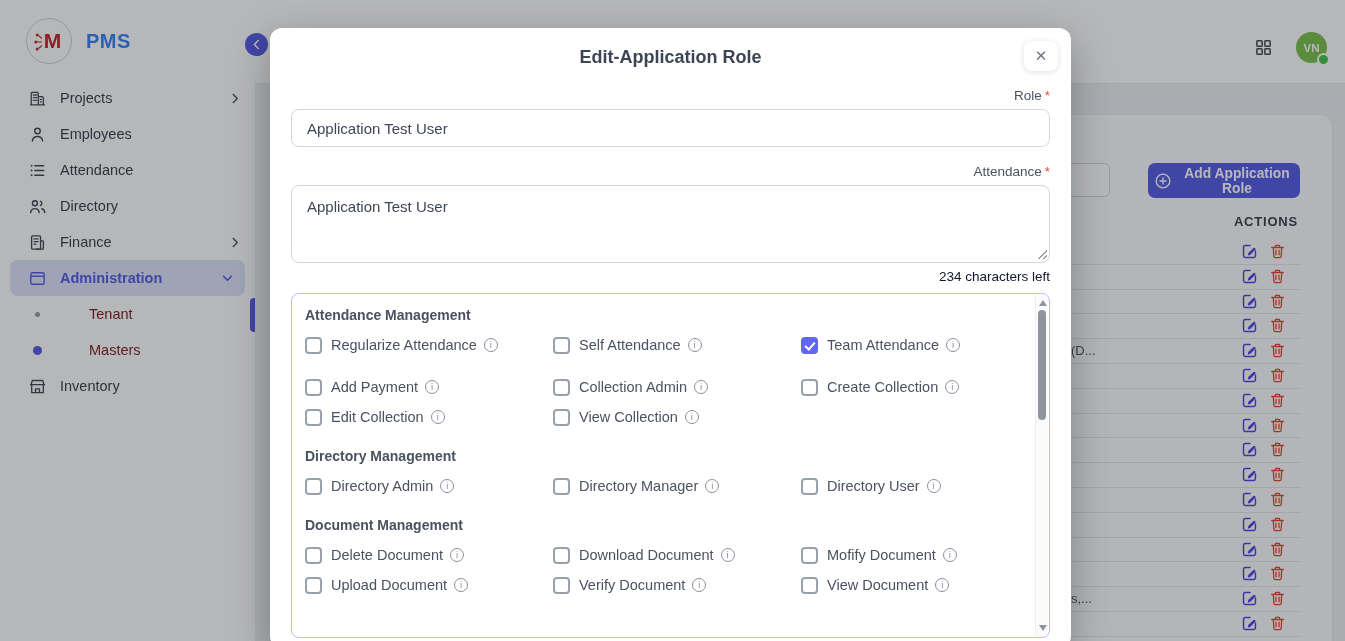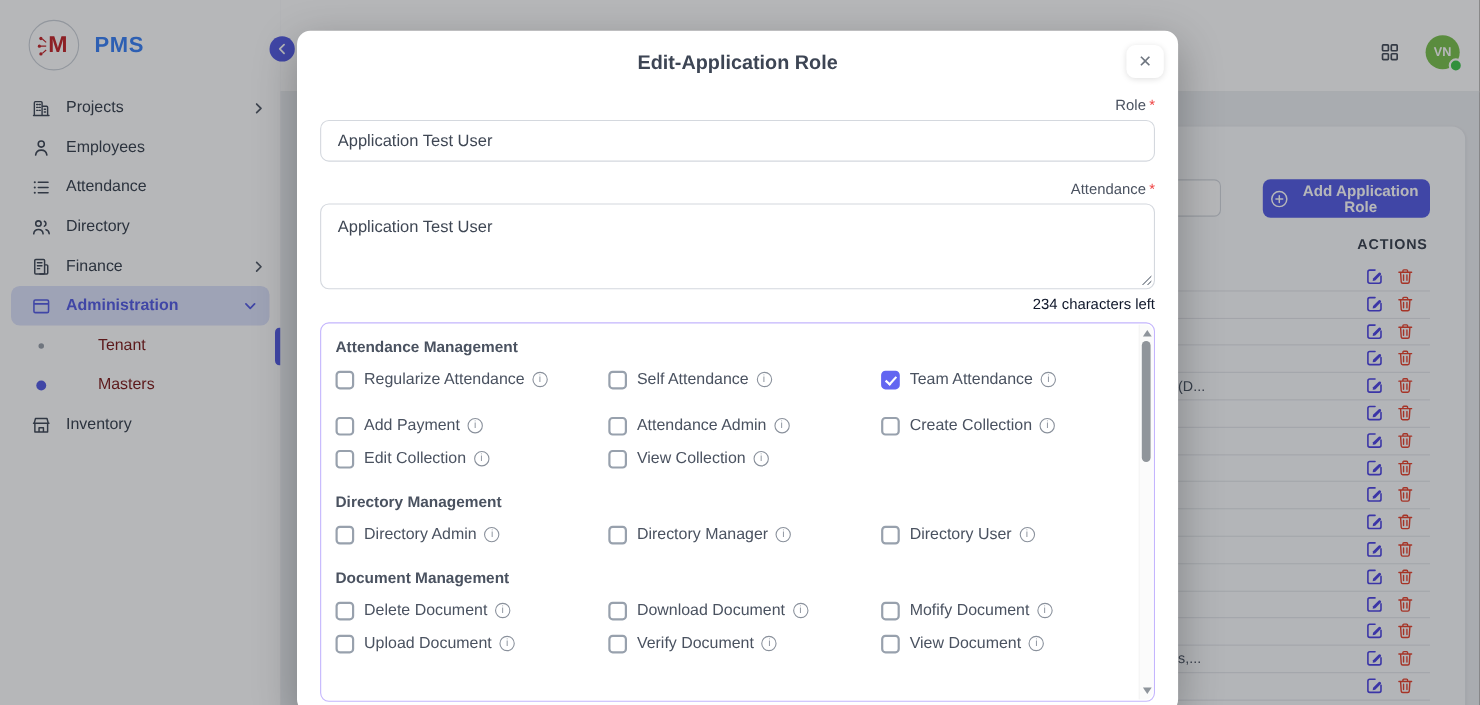--- a/index.html
+++ b/index.html
@@ -580,21 +580,21 @@
           </div>
           <div class="perm-section">
             <div class="perm-grid">
               <label class="perm-option">
                 <span class="cb"></span>
                 <span class="perm-label">Add Payment</span>
                 <span class="info">i</span>
               </label>
               <label class="perm-option">
                 <span class="cb"></span>
-                <span class="perm-label">Attendance Admin</span>
+                <span class="perm-label">Collection Admin</span>
                 <span class="info">i</span>
               </label>
               <label class="perm-option">
                 <span class="cb"></span>
                 <span class="perm-label">Create Collection</span>
                 <span class="info">i</span>
               </label>
               <label class="perm-option">
                 <span class="cb"></span>
                 <span class="perm-label">Edit Collection</span>

